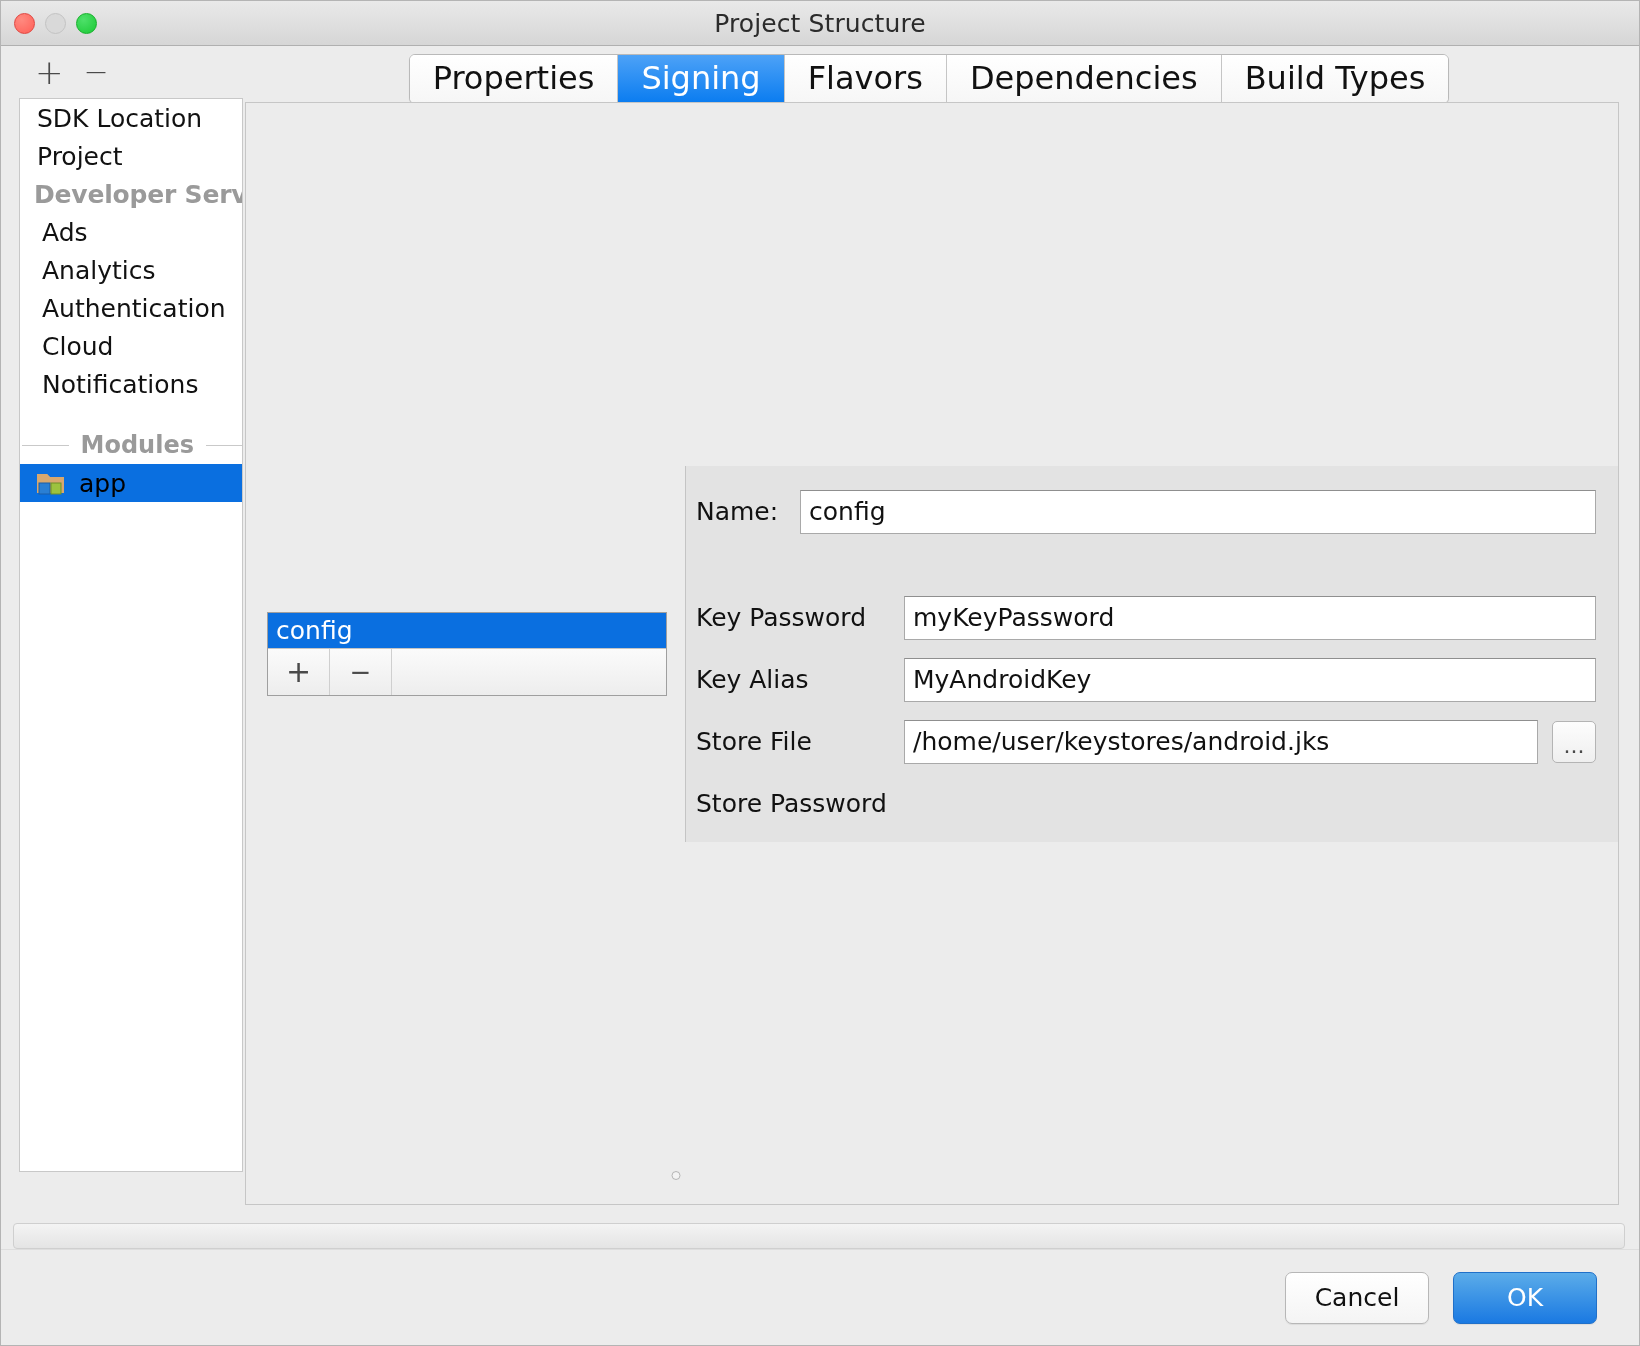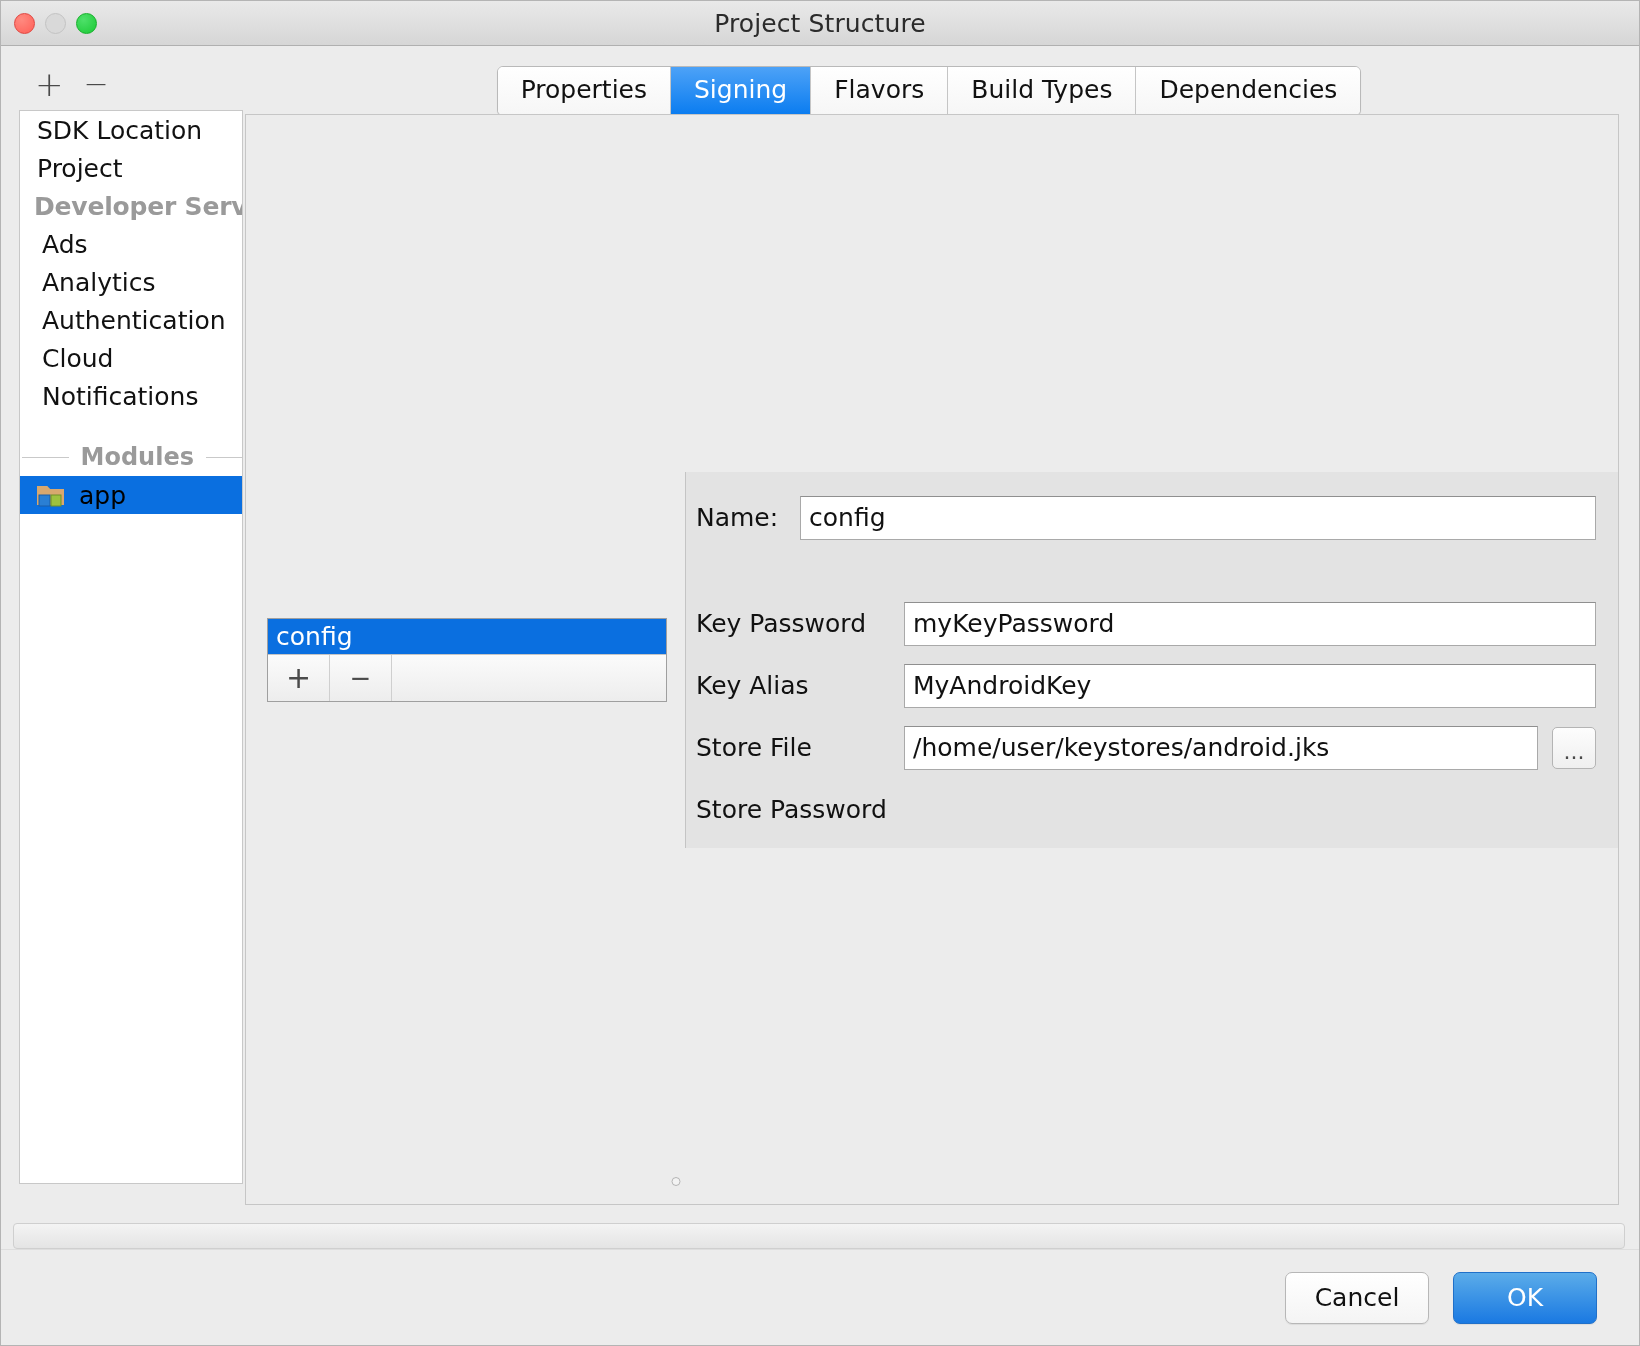--- a/index.html
+++ b/index.html
@@ -19,21 +19,20 @@
   .window {
     position: absolute;
     left: 0; top: 0;
     width: 1640px;
     height: 1346px;
     background: #ececec;
     border: 1px solid #b4b4b4;
     box-sizing: border-box;
     display: flex;
     flex-direction: column;
-    gap: 12px;
   }
 
   
   .titlebar {
     position: relative;
     height: 44px;
     flex: 0 0 44px;
     background: linear-gradient(to bottom, #e9e9e9 0%, #d6d6d6 100%);
     border-bottom: 1px solid #b0b0b0;
     display: flex;
@@ -214,21 +213,21 @@
   }
   .segmented {
     display: flex;
     border: 1px solid #b9b9b9;
     border-radius: 6px;
     overflow: hidden;
     box-shadow: 0 1px 1px rgba(0,0,0,0.09);
     background: #ffffff;
   }
   .seg {
-    font-size: 25px;
+    font-size: 32px;
     color: #111111;
     padding: 7px 23px 9px 23px;
     background: linear-gradient(to bottom, #ffffff 0%, #f6f6f6 100%);
     border-right: 1px solid #c5c5c5;
     white-space: nowrap;
     line-height: 32px;
   }
   .seg:last-child { border-right: none; }
   .seg.active {
     background: linear-gradient(to bottom, #4da2f7 0%, #0a7cf0 100%);
@@ -506,22 +505,22 @@
         </div>
       </div>
 
       <div class="rightcol">
 
         <div class="tabbar">
           <div class="segmented">
             <div class="seg">Properties</div>
             <div class="seg active">Signing</div>
             <div class="seg">Flavors</div>
+            <div class="seg">Dependencies</div>
             <div class="seg">Build Types</div>
-            <div class="seg">Dependencies</div>
           </div>
         </div>
 
         <div class="panel-frame">
 
           <div class="listpane">
             <div class="list-scroll">
               <div class="list-row selected">config</div>
             </div>
             <div class="list-toolbar">

